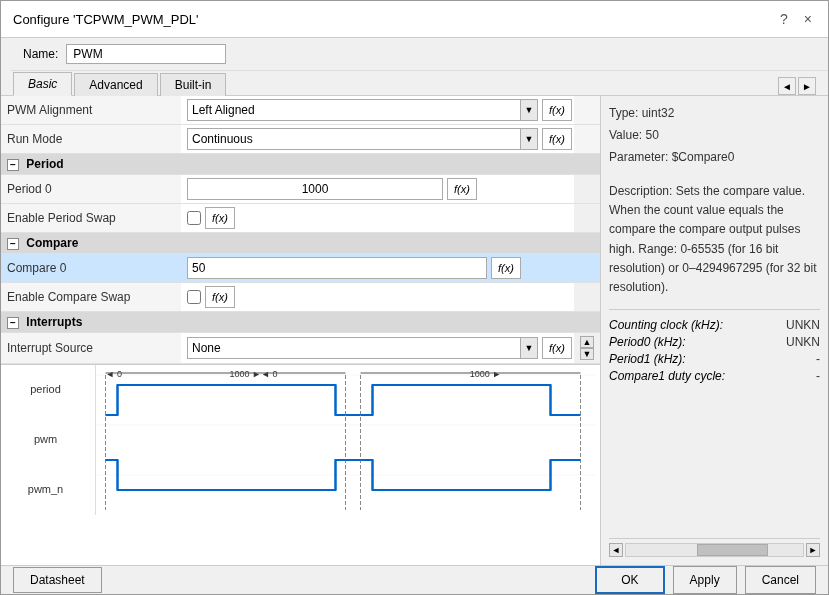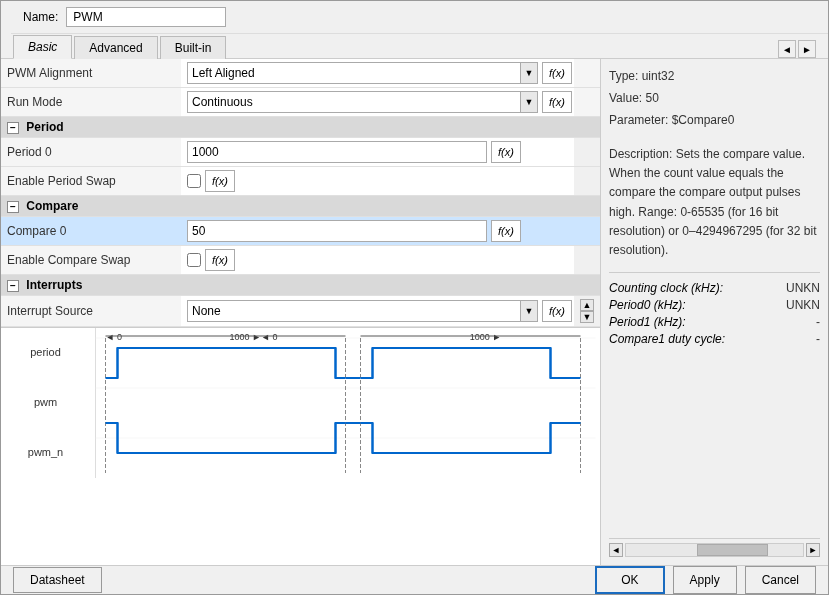--- a/index.html
+++ b/index.html
@@ -350,20 +350,27 @@
     svg.waveform {
       width: 100%;
       height: 150px;
     }
   </style>
 </head>
 <body>
 
 <div class="dialog">
 
+  <div class="title-bar">
+    <span class="title-text">Configure 'TCPWM_PWM_PDL'</span>
+    <div class="title-buttons">
+      <button class="title-btn">?</button>
+      <button class="title-btn">×</button>
+    </div>
+  </div>
 
   <div class="name-row">
     <span class="name-label">Name:</span>
     <input class="name-input" type="text" value="PWM" style="">
   </div>
 
   <div class="tabs-row">
     <div class="tab active">
       <span>Basic</span>
     </div>
@@ -422,21 +429,21 @@
             <td colspan="3">
               <span class="collapse-icon">−</span>
               <span>Period</span>
             </td>
           </tr>
 
           <tr>
             <td class="row-label">Period 0</td>
             <td class="row-value">
               <div class="value-cell">
-                <input class="text-input" type="text" style="width: 300px;" value="1000">
+                <input class="text-input" type="text" style="width: 256px; text-align: center;" value="1000">
                 <button class="fx-btn">f(x)</button>
               </div>
             </td>
             <td style="width:14px;"></td>
           </tr>
 
           <tr>
             <td class="row-label">Enable Period Swap</td>
             <td class="row-value">
               <div class="value-cell">

